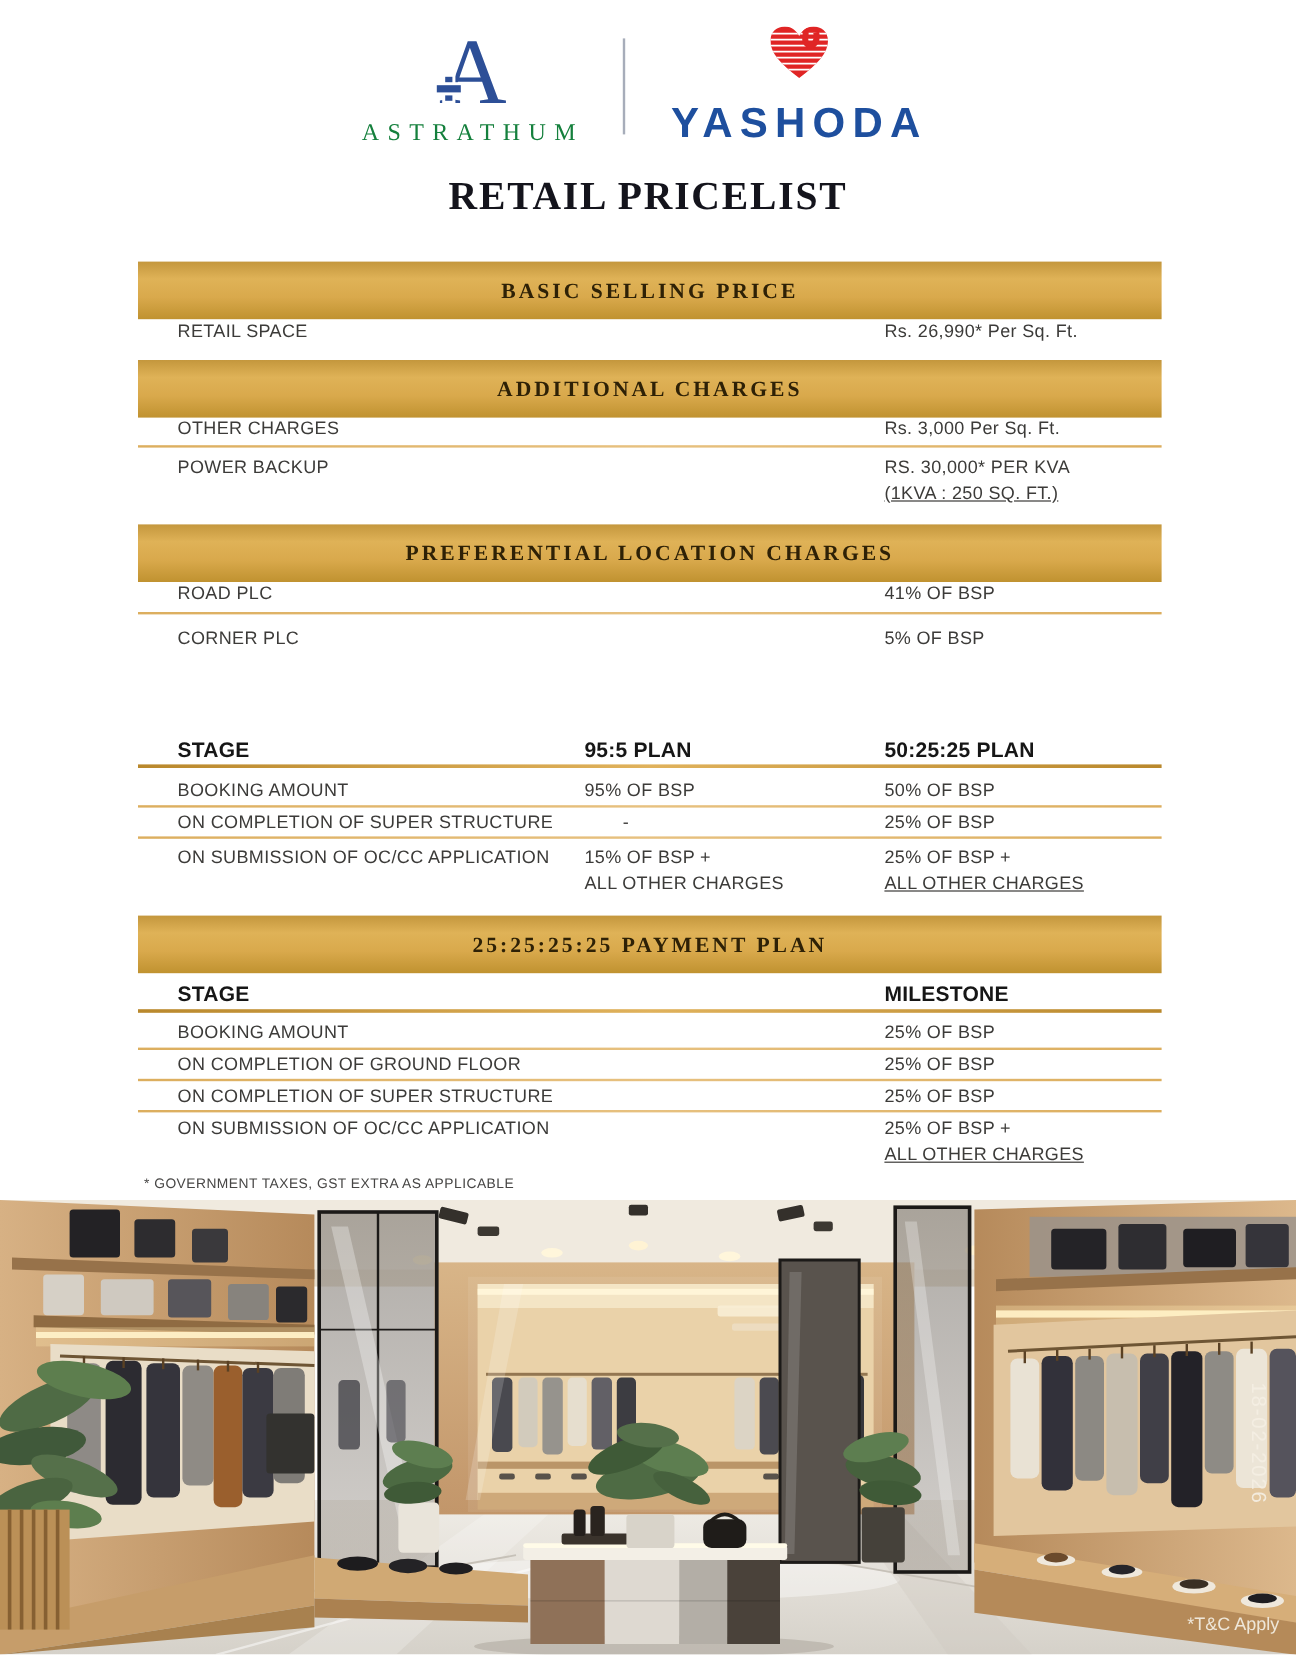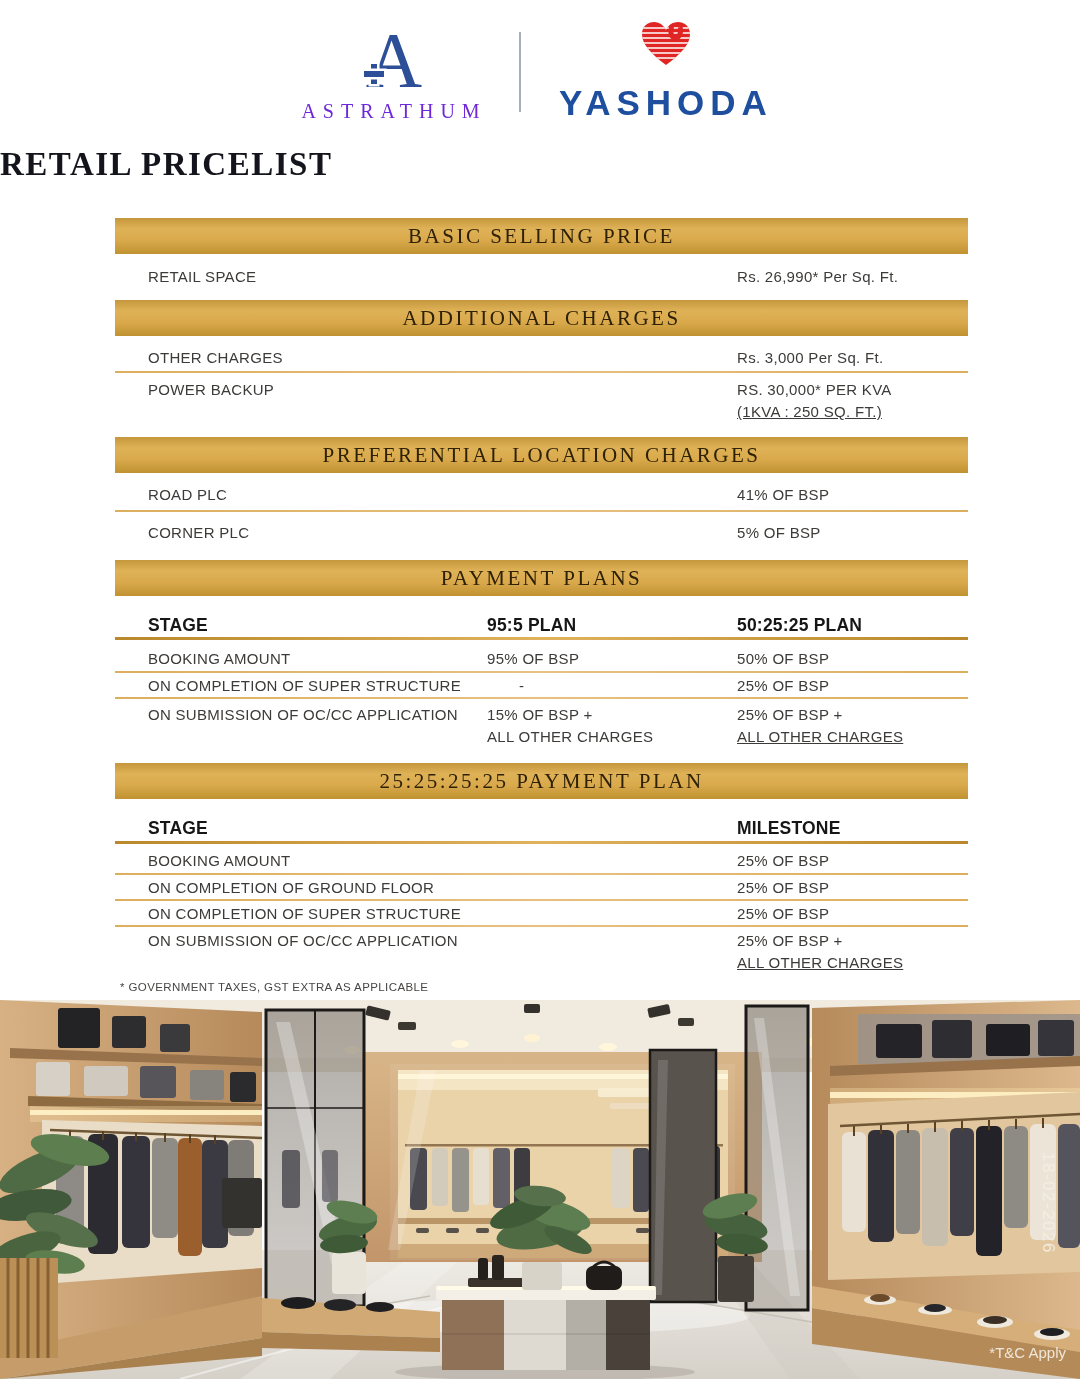--- a/index.html
+++ b/index.html
@@ -13,34 +13,34 @@
     display:flex; justify-content:center; align-items:center; gap:30px; }
   .astra { display:flex; flex-direction:column; align-items:center; width:190px; }
   .astra-a { position:relative; font-family:"Liberation Serif", serif; font-size:78px;
     line-height:76px; color:#2d4f97; font-weight:400; }
   .astra-cross { position:absolute; left:-2px; top:42px; width:20px; height:20px; }
   .astra-cross .bar-v, .astra-cross .bar-h { position:absolute; background:#2d4f97;
     box-shadow:0 0 0 2.5px #ffffff; }
   .astra-cross .bar-v { left:7px; top:0; width:6px; height:20px; }
   .astra-cross .bar-h { left:0; top:7px; width:20px; height:6px; }
   .astra-name { font-family:"Liberation Serif", serif; font-size:20px; letter-spacing:7px;
-    color:#6d28d9; margin-top:2px; }
+    color:#15803d; margin-top:2px; }
   .logo-divider { width:2px; height:80px; background:#a7adba; }
   .yashoda { display:flex; flex-direction:column; align-items:center; width:230px; }
   .yashoda-name { font-size:35px; font-weight:bold; letter-spacing:6px; color:#1e4f9e;
     margin-top:16px; }
   
-  .doc-title { position:absolute; top:146px; left:0; width:100%; 
+  .doc-title { position:absolute; top:146px; left:0; width:100%; text-align:center;
     font-family:"Liberation Serif", serif; font-weight:bold; font-size:33px;
     letter-spacing:1.5px; color:#14141c; }
   
-  .banner { position:absolute; left:115px; width:853px; height:36px;
+  .banner { position:absolute; left:115px; width:853px; height:48px;
     display:flex; align-items:center; justify-content:center;
     background:linear-gradient(180deg,#c4973d 0%,#dfb257 30%,#d9a94c 62%,#c09230 100%);
-    font-family:"Liberation Serif", serif; font-size:21px; font-weight:400;
+    font-family:"Liberation Serif", serif; font-size:18px; font-weight:700;
     letter-spacing:2.5px; color:#2e2106; }
   
   .row { position:absolute; left:115px; width:853px; font-size:15px; color:#3c3b39;
     letter-spacing:.3px; }
   .row .lbl { position:absolute; left:33px; top:0; white-space:nowrap; }
   .row .val { position:absolute; left:622px; top:0; white-space:nowrap; }
   .row .val2 { position:absolute; left:622px; top:22px; white-space:nowrap;text-decoration:underline; }
   .row .mid { position:absolute; left:372px; top:0; white-space:nowrap; }
   .row .mid2 { position:absolute; left:372px; top:22px; white-space:nowrap; }
   .thead { font-weight:bold; font-size:17.5px; color:#161616; letter-spacing:.2px; }
@@ -122,21 +122,20 @@
   <div class="row" style="top:486px">
     <span class="lbl">ROAD PLC</span>
     <span class="val">41% OF BSP</span>
   </div>
   <div class="sep" style="top:510px"></div>
   <div class="row" style="top:524px">
     <span class="lbl">CORNER PLC</span>
     <span class="val">5% OF BSP</span>
   </div>
 
-  <div class="banner" style="top:560px">PAYMENT PLANS</div>
   <div class="row thead" style="top:615px">
     <span class="lbl">STAGE</span>
     <span class="mid">95:5 PLAN</span>
     <span class="val">50:25:25 PLAN</span>
   </div>
   <div class="sep strong" style="top:637px"></div>
   <div class="row" style="top:650px">
     <span class="lbl">BOOKING AMOUNT</span>
     <span class="mid">95% OF BSP</span>
     <span class="val">50% OF BSP</span>

